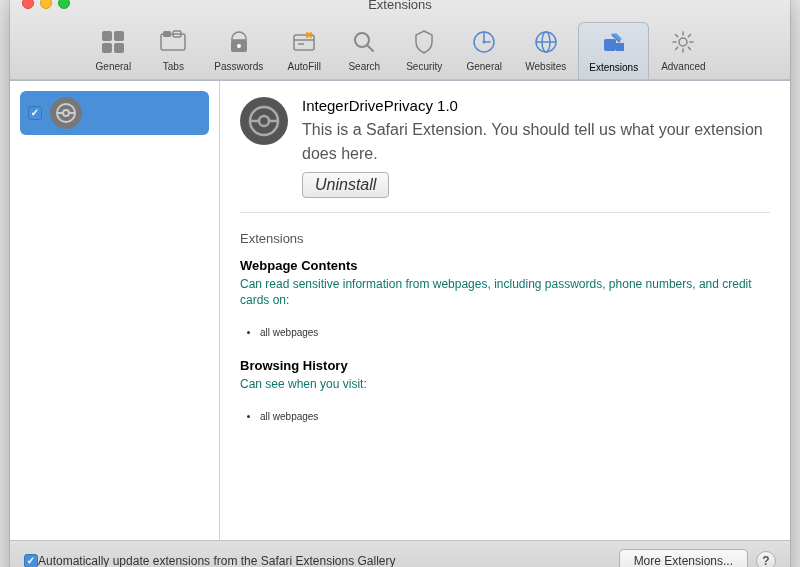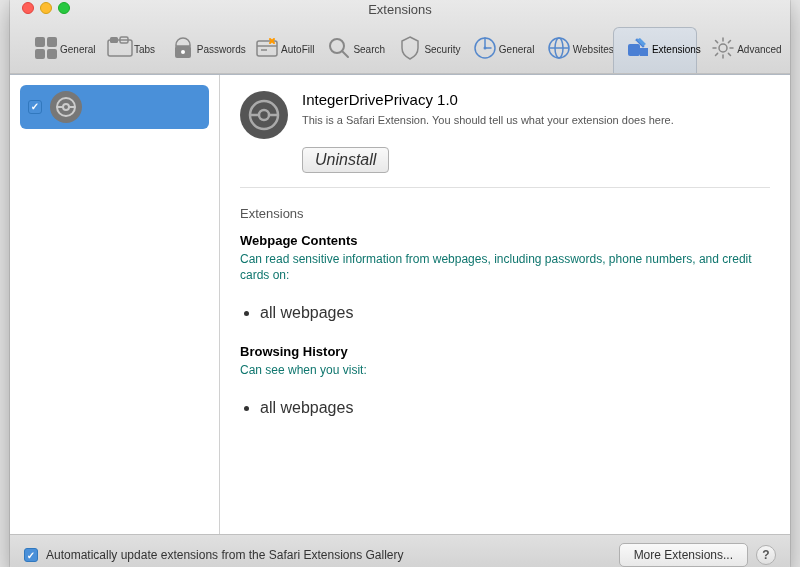--- a/index.html
+++ b/index.html
@@ -58,20 +58,21 @@
 
     .toolbar {
       display: flex;
       justify-content: center;
       gap: 2px;
       padding: 4px 0 0;
     }
 
     .toolbar-item {
       display: flex;
+      flex-direction: column;
       align-items: center;
       padding: 4px 10px 6px;
       border-radius: 6px 6px 0 0;
       cursor: pointer;
       min-width: 58px;
     }
     .toolbar-item.active {
       background: linear-gradient(to bottom, #dae0e8, #cdd4dc);
       border: 1px solid #b0b8c2;
       border-bottom: none;
@@ -178,24 +179,24 @@
     .ext-info { flex: 1; }
 
     .ext-name {
       font-size: 15px;
       font-weight: 400;
       color: #000;
       margin-bottom: 4px;
     }
 
     .ext-description {
-      font-size: 11px;
+      font-size: 16px;
       color: #555;
       line-height: 1.5;
-      margin-bottom: 18px;
+      margin-bottom: 6px;
     }
 
     .uninstall-btn {
       display: inline-block;
       padding: 3px 12px;
       background: linear-gradient(to bottom, #f9f9f9, #e8e8e8);
       border: 1px solid #b0b0b0;
       border-radius: 4px;
       font-size: 16px;
       color: #333;
@@ -223,39 +224,38 @@
     .perm-group-desc {
       font-size: 12px;
       color: #0f766e;
       margin-bottom: 4px;
       line-height: 1.4;
     }
 
     .perm-list { padding-left: 20px; }
 
     .perm-list li {
-      font-size: 16px;
+      font-size: 10px;
       color: #333;
       line-height: 1.8;
       margin-top: 15px;
     }
 
     .footer {
       display: flex;
       align-items: center;
       justify-content: space-between;
       padding: 8px 14px;
       background: linear-gradient(to bottom, #e0e0e0, #d0d0d0);
       border-top: 1px solid #c0c0c0;
     }
 
     .footer-left {
       display: flex;
       align-items: flex-end;
-      gap: 8px;
     }
 
     .footer-checkbox {
       width: 14px;
       height: 14px;
       background: #4a90d9;
       border: 1px solid #3178be;
       border-radius: 3px;
       display: flex;
       align-items: center;

